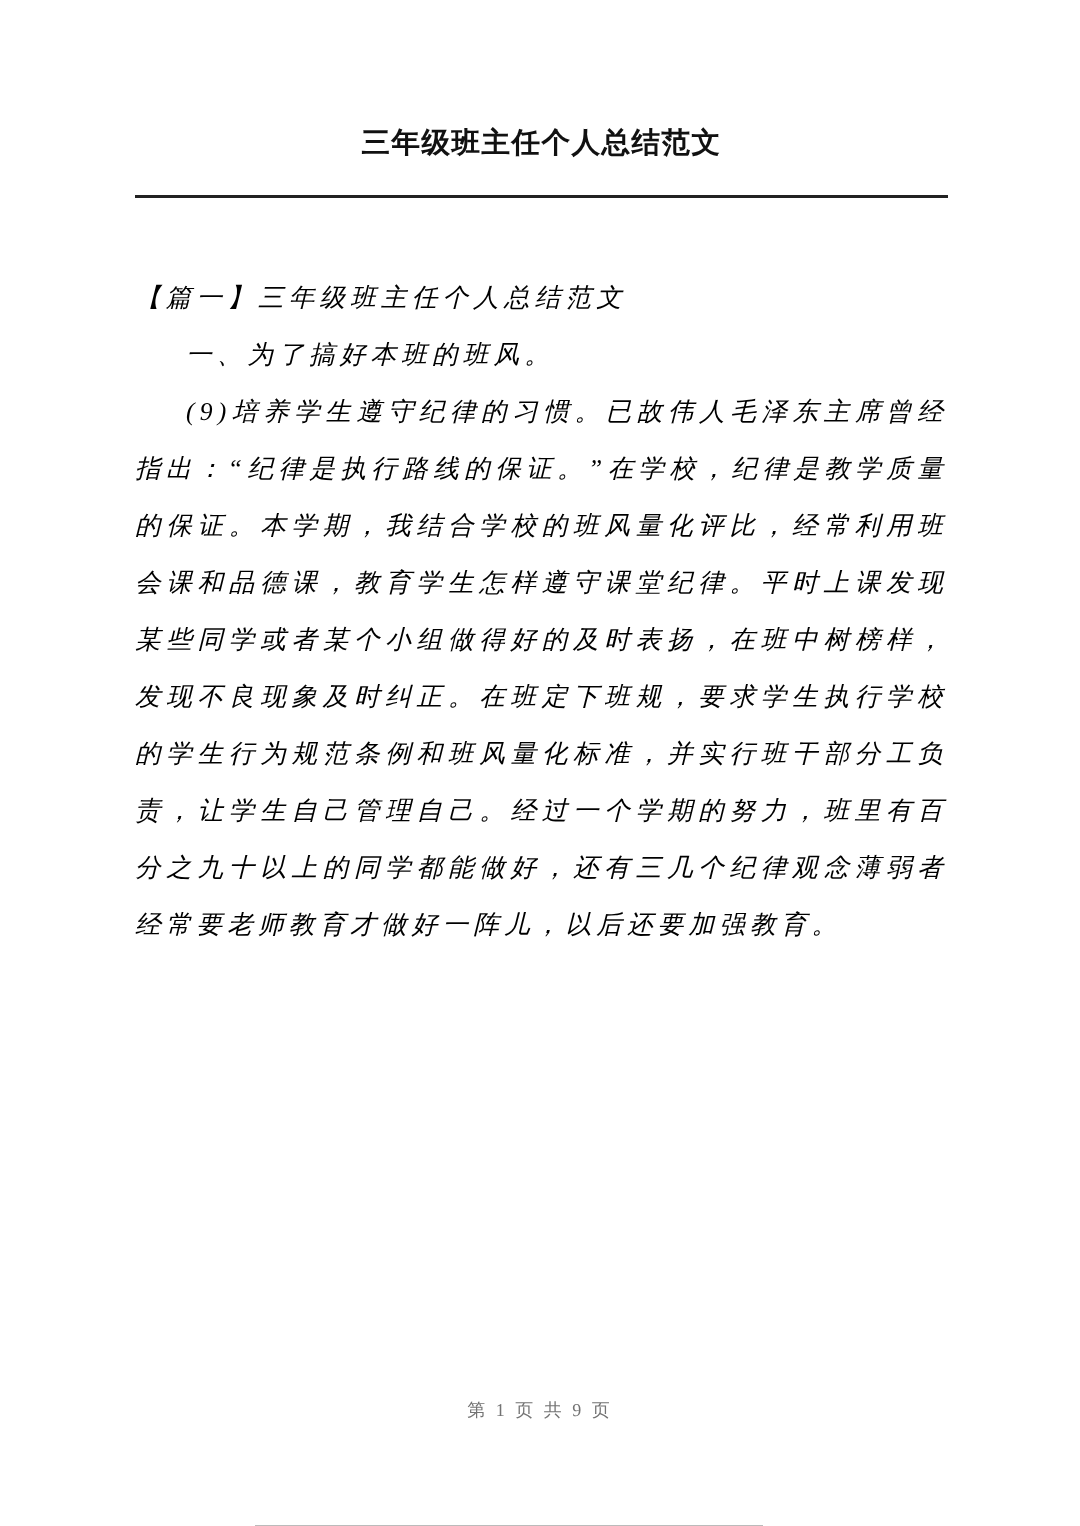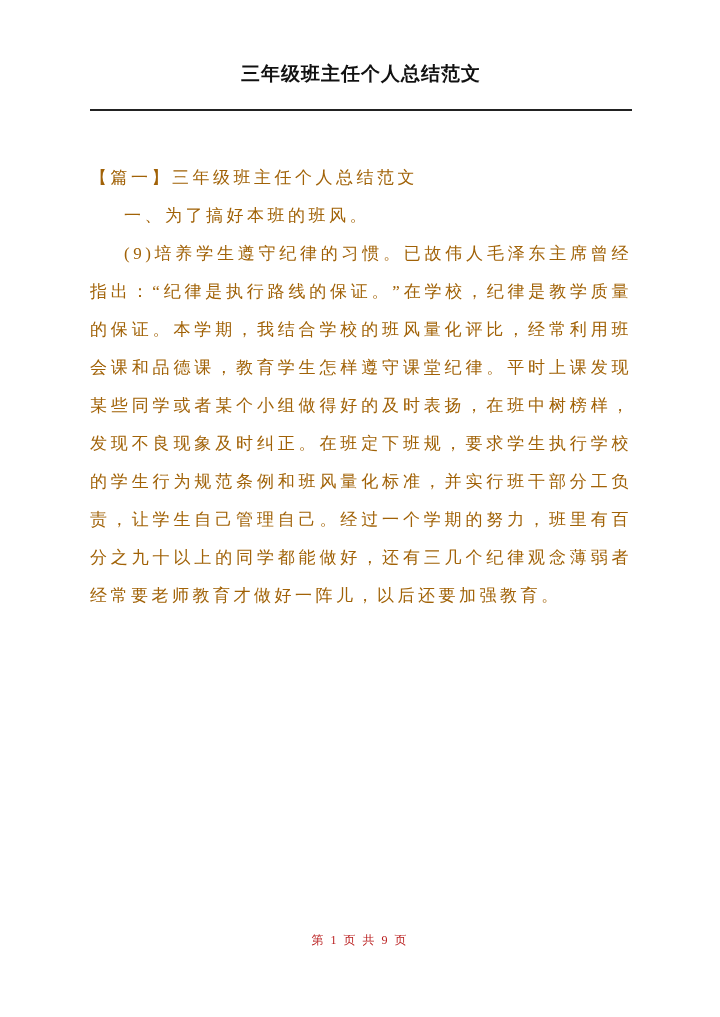--- a/index.html
+++ b/index.html
@@ -18,59 +18,60 @@
     overflow: hidden;
   }
   .content {
     position: absolute;
     left: 90px;
     right: 88px;
     top: 0;
   }
   .title {
     margin: 0;
-    padding-top: 61px;
+    padding-top: 82px;
     text-align: center;
     font-size: 19px;
     font-weight: bold;
     color: #111111;
     letter-spacing: 1px;
     font-family: Liberation Serif, serif;
   }
   .title-rule {
     border: none;
     border-top: 2px solid #222222;
     margin: 22px 0 0 0;
   }
   .body-text {
     margin-top: 48px;
   }
   .para {
     margin: 0;
     font-size: 17px;
     line-height: 38px;
-    color: #a16207;
+    color: #000000;
     letter-spacing: 3.5px;
     text-align: justify;
     text-justify: inter-ideograph;
     word-break: break-all;
+    font-style: italic;
   }
   .para.indent {
     text-indent: 2em;
   }
   .footer {
     position: absolute;
     left: 0;
     right: 0;
     bottom: 68px;
     text-align: center;
   }
   .footer .page-num {
     font-size: 12px;
-    color: #b91c1c;
+    color: #737373;
     letter-spacing: 2px;
   }
 </style>
 </head>
 <body>
 
 <div class="page">
   <div class="content">
     <h1 class="title">三年级班主任个人总结范文</h1>
     <hr class="title-rule">

